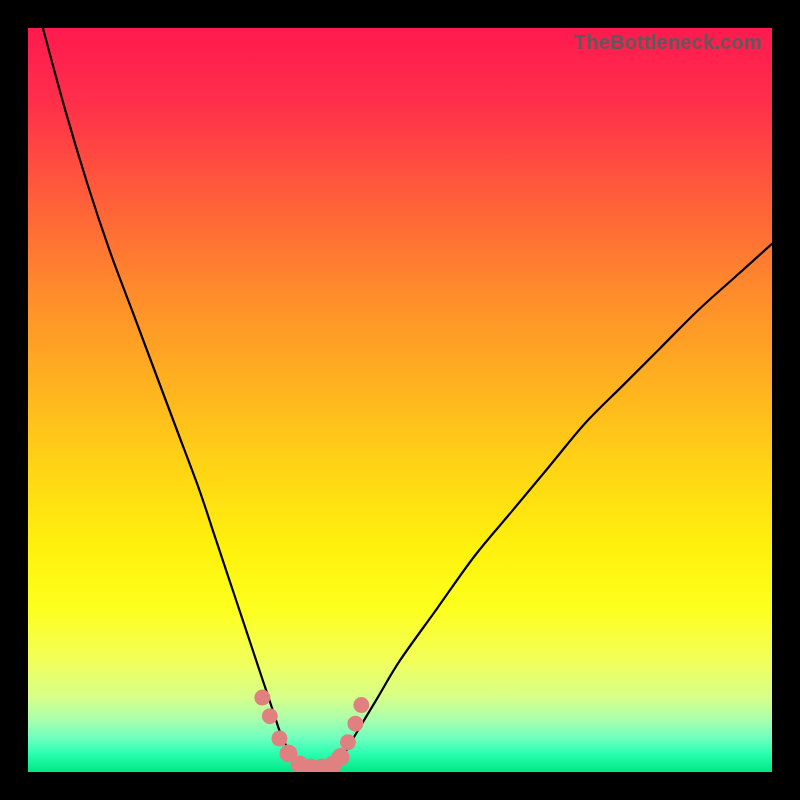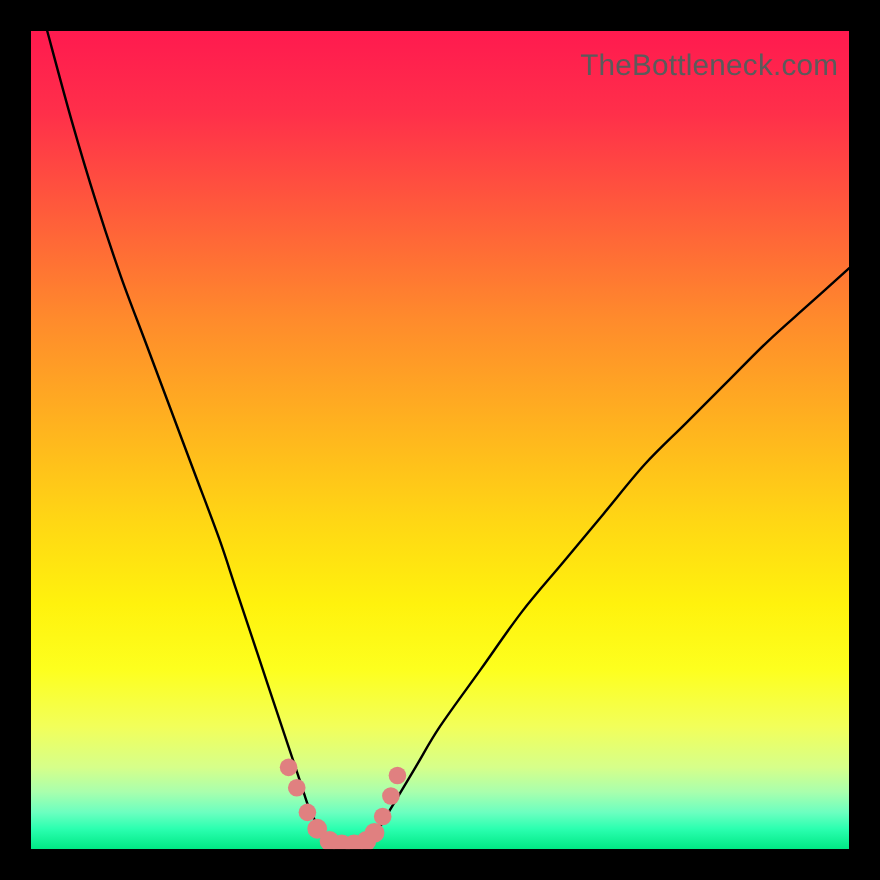--- a/index.html
+++ b/index.html
@@ -24,26 +24,26 @@
     width: 744px;
     height: 744px;
     overflow: hidden;
   }
   .gradient {
     position: absolute;
     left: 0; top: 0; right: 0; bottom: 0;
   }
   .watermark {
     position: absolute;
-    top: 16px;
+    top: 3px;
     right: 10px;
     color: #5b5b5b;
-    font-size: 27px;
+    font-size: 20px;
     letter-spacing: 0.2px;
-    font-weight: 400;
+    font-weight: 700;
     user-select: none;
   }
   svg.curve {
     position: absolute;
     left: 0; top: 0;
     width: 744px;
     height: 744px;
   }
 </style>
 </head>

